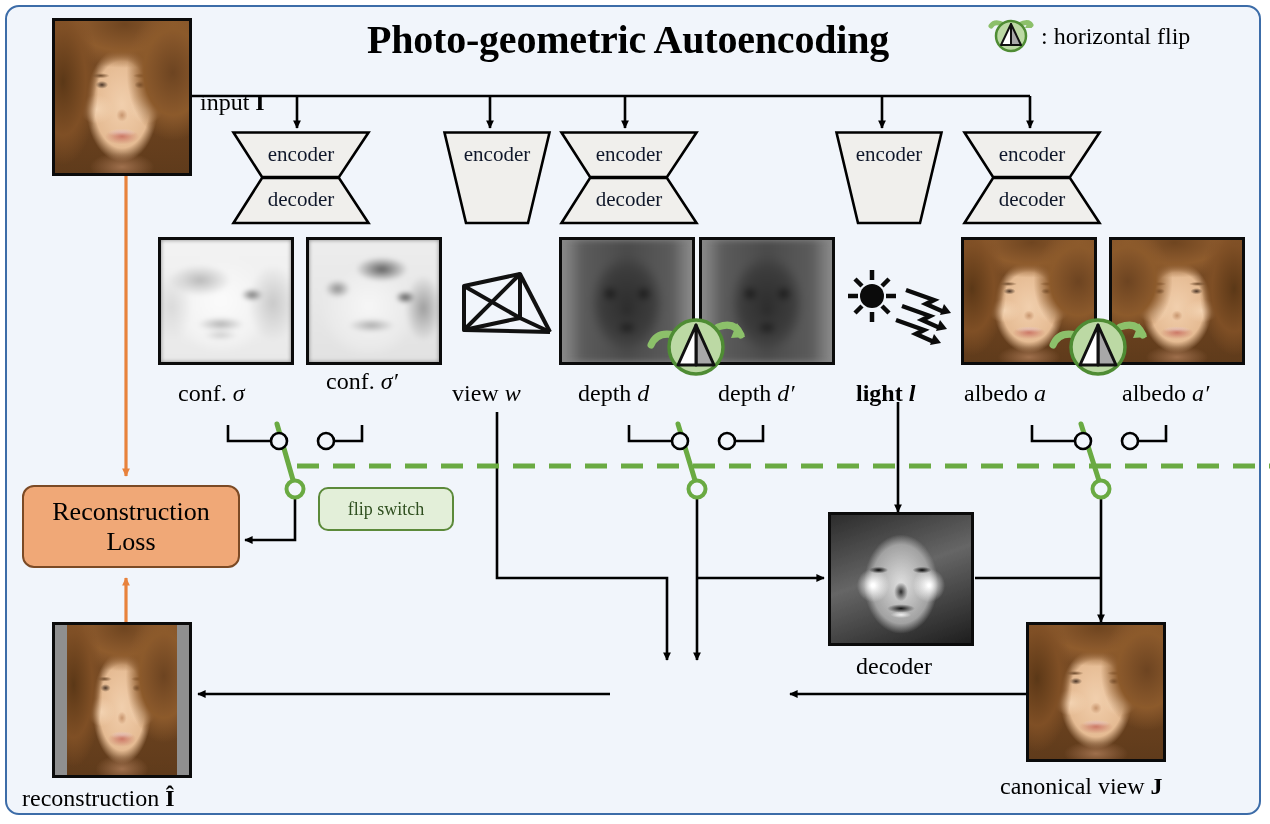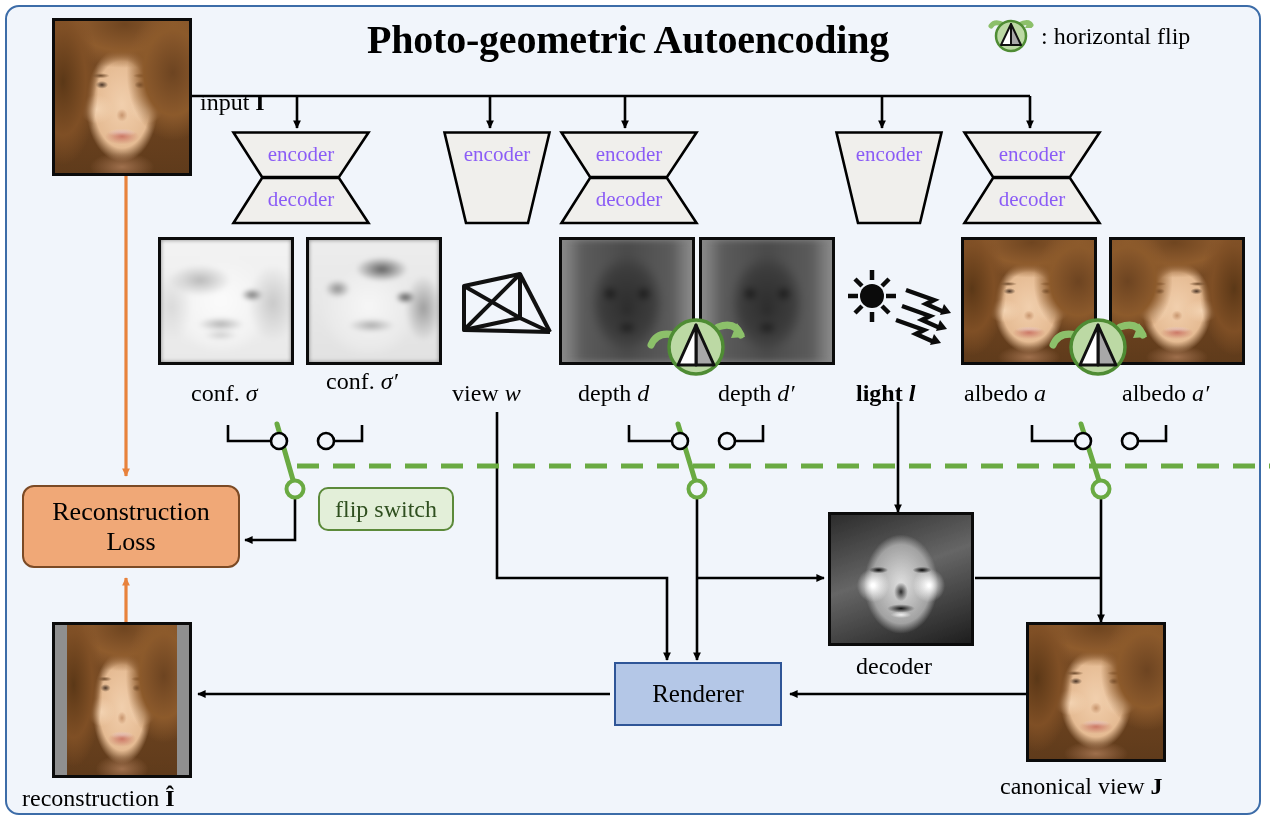--- a/index.html
+++ b/index.html
@@ -151,21 +151,21 @@
       radial-gradient(ellipse 14% 16% at 70% 55%, #f0f0f0 0%, rgba(240,240,240,0) 82%),
       radial-gradient(ellipse 30% 44% at 50% 54%, #cfcfcf 0%, #9c9c9c 70%, rgba(156,156,156,0) 88%),
       linear-gradient(160deg,#3a3a3a,#6a6a6a 45%,#2e2e2e);
     filter:contrast(1.2);
   }
   
   .edbox{position:absolute;}
   .edbox svg{position:absolute; left:0; top:0; overflow:visible;}
   .edbox span{
     position:absolute; left:0; width:100%; text-align:center;
-    font-size:21px; color:#8b5cf6; line-height:1;
+    font-size:21px; color:#0f172a; line-height:1;
   }
 
   
   #recon-loss{
     position:absolute; left:22px; top:485px;
     width:218px; height:83px;
     background:#f0a877;
     border:2.5px solid #7b4a25;
     border-radius:12px;
     box-sizing:border-box;
@@ -183,21 +183,21 @@
     font-size:25px; color:#000;
   }
   #flip-switch-label{
     position:absolute; left:318px; top:487px;
     width:136px; height:44px;
     background:#e3efd9;
     border:2px solid #5c8a3a;
     border-radius:10px;
     box-sizing:border-box;
     display:flex; align-items:center; justify-content:center;
-    font-size:24px; color:#2f4f1f;
+    font-size:18px; color:#2f4f1f;
   }
 
   
   #wires{position:absolute; left:0; top:0; width:1270px; height:824px; overflow:visible;}
 
   
   .flipbadge{position:absolute;}
 </style>
 </head>
 <body>
@@ -433,21 +433,21 @@
       <path d="M92 52 L99 61 L88 63 Z" fill="#0b0b0b"></path>
       <path d="M86 66 L93 75 L82 77 Z" fill="#0b0b0b"></path>
     </svg>
   </span>
 
   <div class="lbl" style="left:200px; top:62px;margin-top:28px;">
     <span>input</span>
     <b>I</b>
   </div>
 
-  <div class="lbl" style="left:191px; top:381px;">
+  <div class="lbl" style="left:178px; top:381px;">
     <span>conf.</span>
     <i>σ</i>
   </div>
   <div class="lbl" style="left:326px; top:369px;">
     <span>conf.</span>
     <i>σ′</i>
   </div>
   <div class="lbl" style="left:452px; top:381px;">
     <span>view</span>
     <i>w</i>
@@ -483,16 +483,15 @@
   <div class="lbl" style="left:1000px; top:774px;">
     <span>canonical view</span>
     <b>J</b>
   </div>
 
   <div id="recon-loss">
     <div>Reconstruction</div>
     <div>Loss</div>
   </div>
 
-  <div id="renderer">Renderer</div>
 
   <div id="flip-switch-label">flip switch</div>
 </div>
 
 </body></html>

